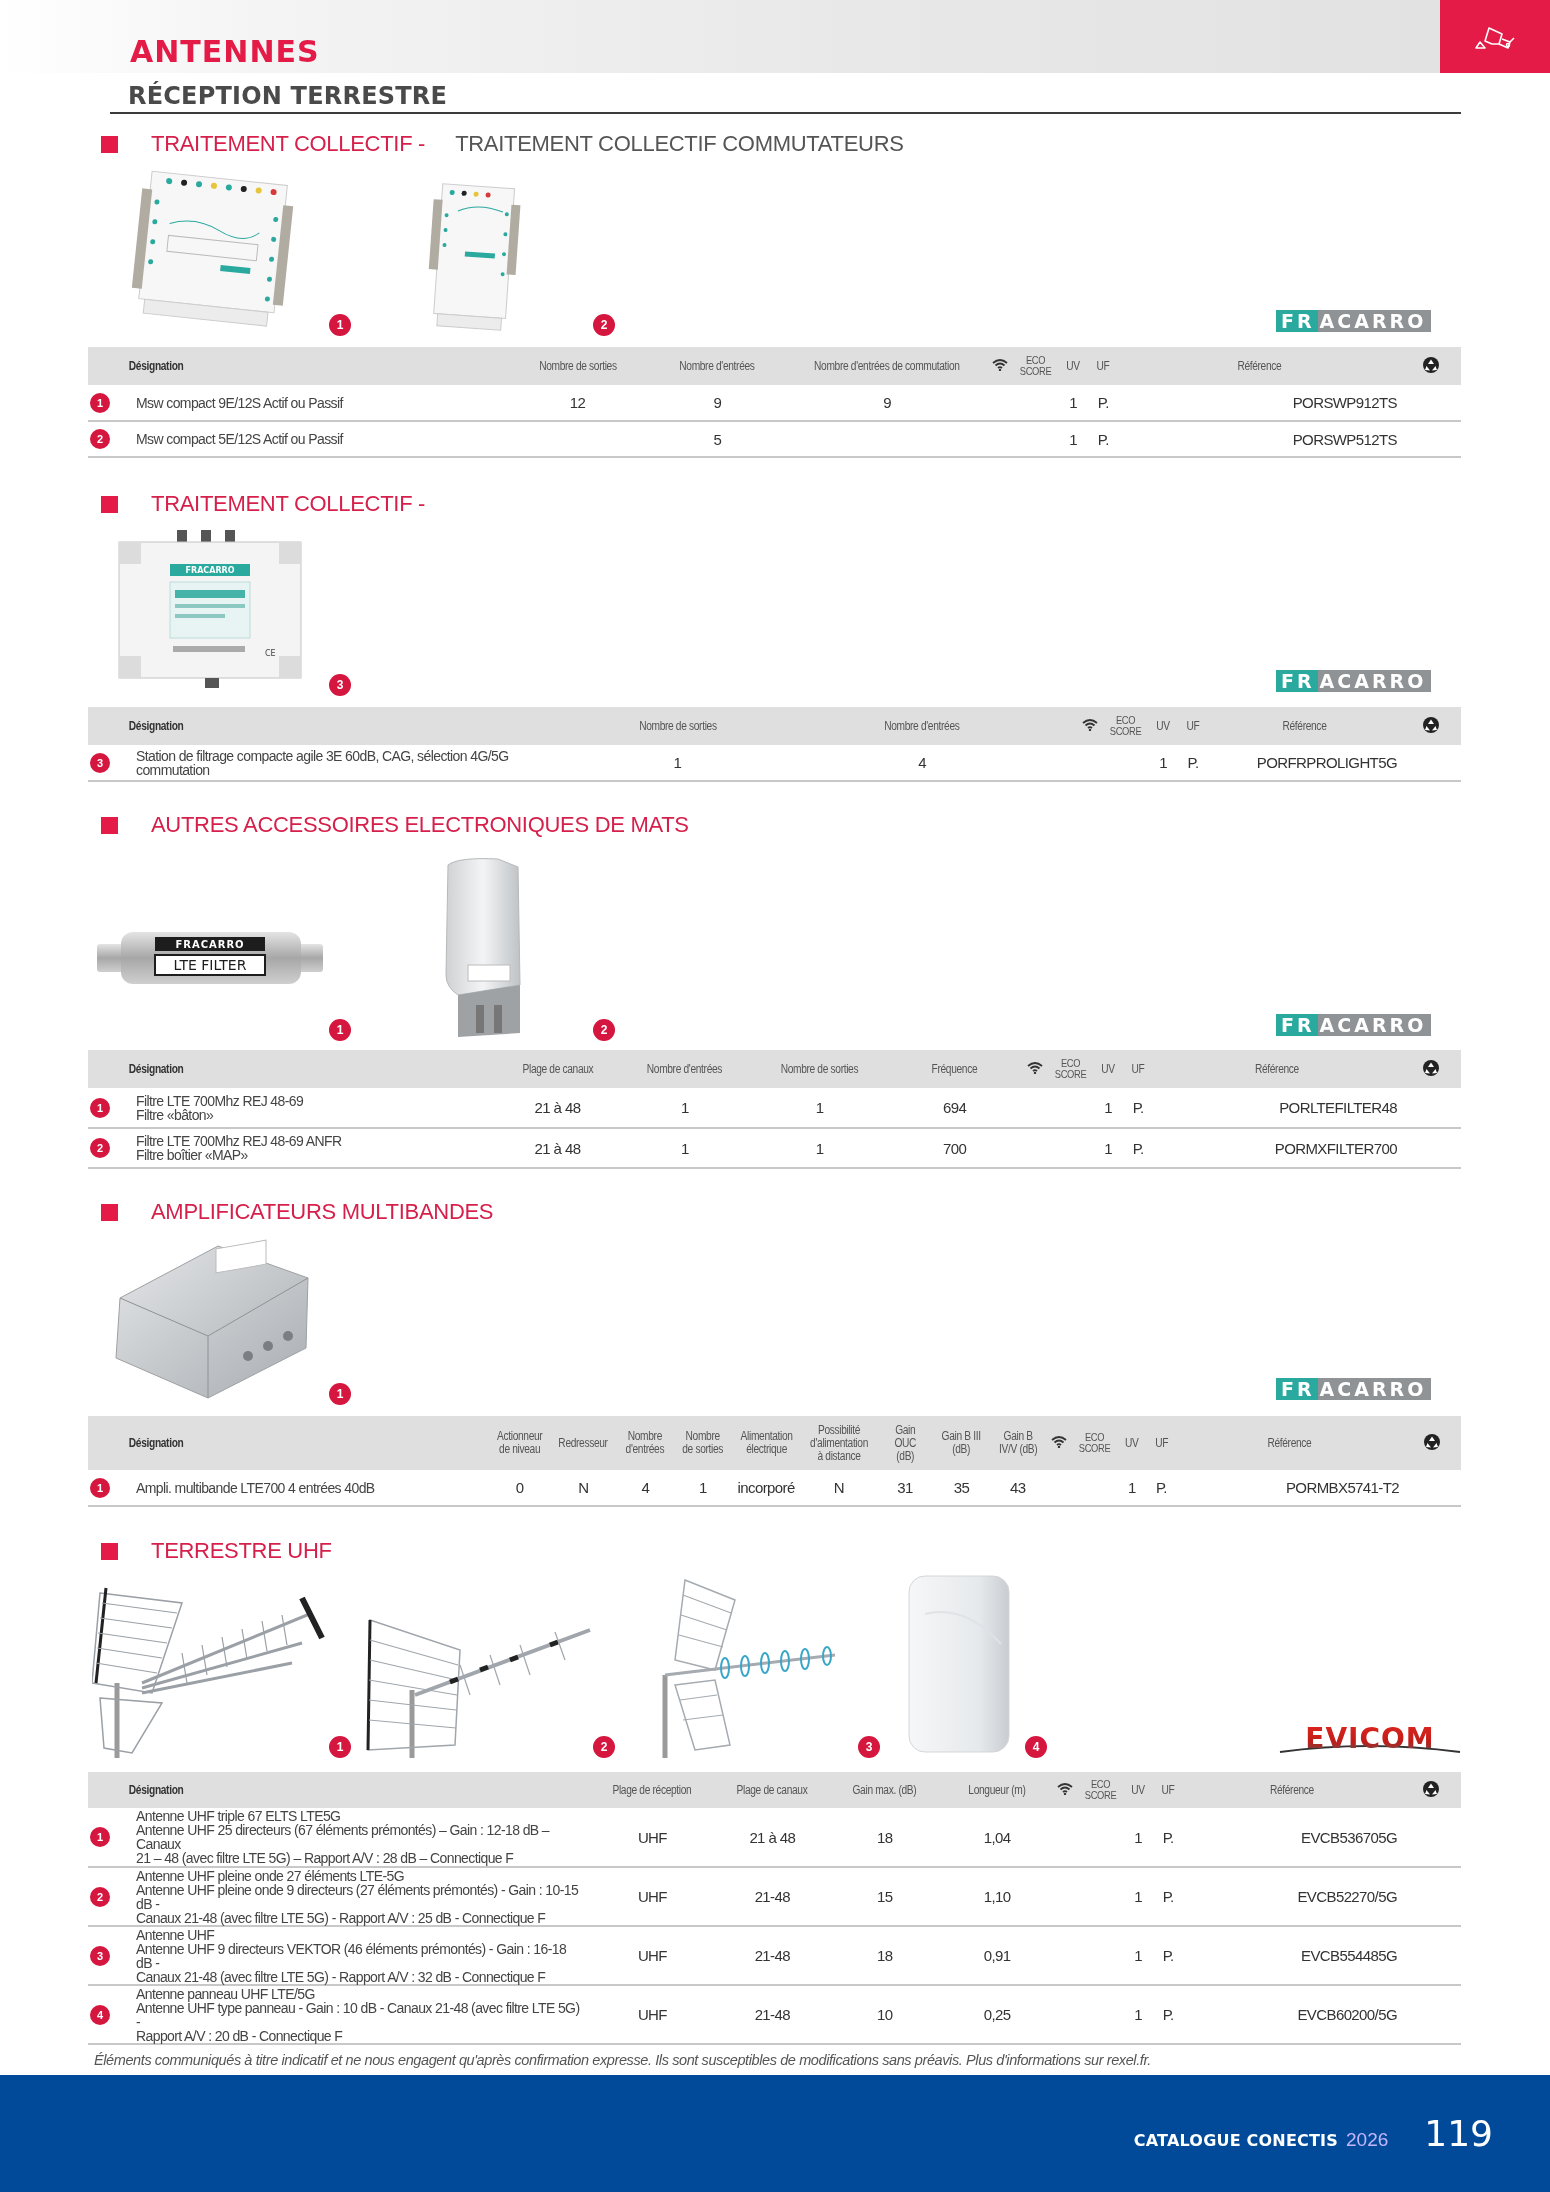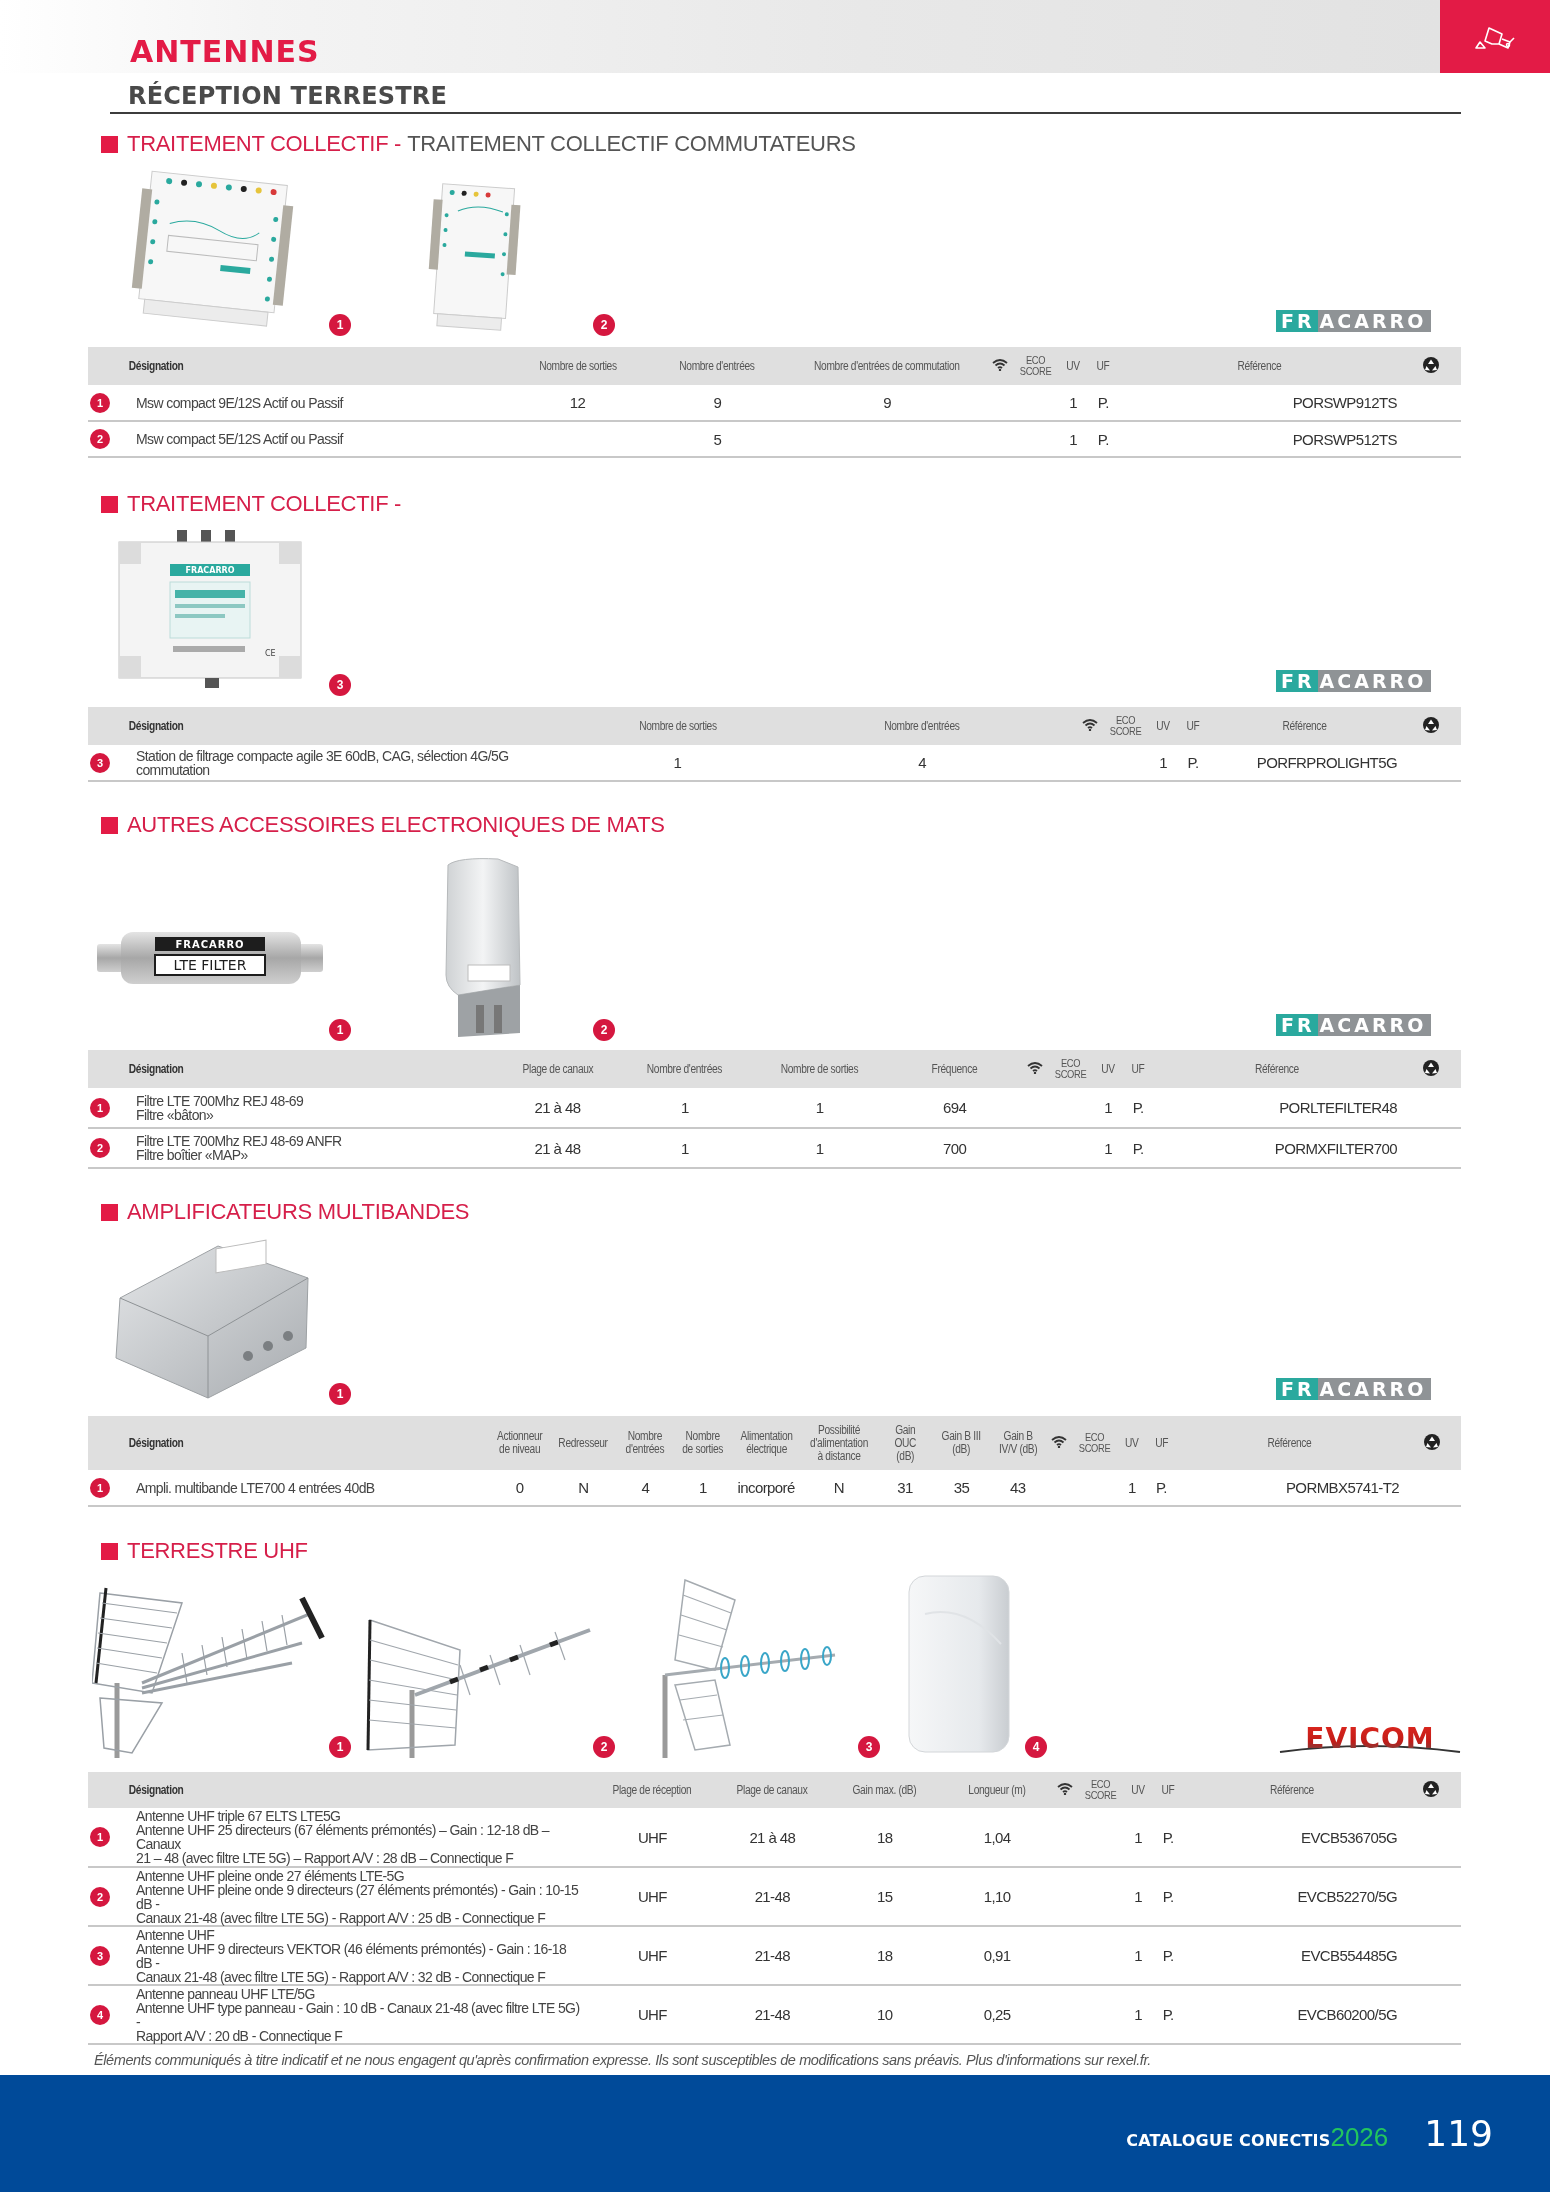--- a/index.html
+++ b/index.html
@@ -12,21 +12,21 @@
   .header-band { position: absolute; left: 0; top: 0; width: 1440px; height: 73px;
     background: linear-gradient(90deg, #ffffff 0%, #f4f4f4 18%, #e8e8e8 60%, #e2e2e2 100%); }
   .header-title { position: absolute; left: 130px; top: 34px; font-size: 30px; font-weight: 800;
     letter-spacing: 1px; color: #e31b46; font-family: "DejaVu Sans", sans-serif; }
   .corner-tab { position: absolute; left: 1440px; top: 0; width: 110px; height: 73px; background: #e31b46;
     display: flex; align-items: center; justify-content: center; }
   .subheader { position: absolute; left: 128px; top: 82px; font-size: 24px; font-weight: 800; color: #4a4a4a;
     font-family: "DejaVu Sans", sans-serif; letter-spacing: 0.2px; }
   .subheader-rule { position: absolute; left: 110px; top: 112px; width: 1351px; height: 2px; background: #3c3c3c; }
 
-  .section-title { position: absolute; left: 101px; display: flex; align-items: center; font-size: 22px; color: #d61f4a; letter-spacing: -0.3px; }
+  .section-title { position: absolute; left: 101px; display: flex; align-items: center; font-size: 22px; color: #d61f4a; letter-spacing: -0.3px; gap: 24px; }
   .section-title .sq { width: 17px; height: 17px; background: #e31b46; margin-right: 9px; }
   .section-title .sub { color: #555; margin-left: 6px; text-align: center; }
 
   .product-img { position: absolute; }
   .badge { position: absolute; width: 22px; height: 22px; border-radius: 50%; background: #d5173f; color: #fff;
     font-size: 12px; font-weight: 700; display: flex; align-items: center; justify-content: center; }
 
   .brand-logo { position: absolute; height: 22px; display: flex; font-family: "DejaVu Sans", sans-serif; font-weight: 700; font-size: 19px; letter-spacing: 3px; }
   .brand-logo .fr { background: #2aa99e; color: #fff; padding: 0 3px 0 5px; line-height: 22px; }
   .brand-logo .rest { background: #8f9396; color: #fff; padding: 0 5px 0 2px; line-height: 22px; }
@@ -41,21 +41,21 @@
   table.spec td.desig { text-align: left; padding-left: 48px; position: relative; font-size: 14px; line-height: 14px; color: #444; }
   table.spec td.desig .rowbadge { position: absolute; left: 2px; top: 50%; transform: translateY(-50%); width: 20px; height: 20px; border-radius: 50%; background: #d5173f; color: #fff; font-size: 11px; font-weight: 700; display: flex; align-items: center; justify-content: center; letter-spacing: 0; }
   table.spec td.ref { text-align: right; font-size: 15px; }
   table.spec td.ref.bold { font-weight: 400; }
   .ecohead { display: inline-block; font-size: 11px; line-height: 11px; }
 
   .disclaimer { position: absolute; left: 94px; top: 2052px; font-size: 14.5px; font-style: italic; color: #555; letter-spacing: -0.4px; }
   .footer { position: absolute; left: 0; top: 2075px; width: 1550px; height: 117px; background: #004a99; }
   .footer-text { position: absolute; right: 57px; top: 38px; display: flex; align-items: baseline; color: #fff; }
   .footer-text .cat { font-family: "DejaVu Sans", sans-serif; font-weight: 700; font-size: 16px; letter-spacing: 0.2px; }
-  .footer-text .year { font-size: 26px; color: #22c55e; }
+  .footer-text .year { font-size: 19px; margin-left: 8px; color: #c4b5fd; }
   .footer-text .page { font-size: 36px; font-weight: 400; margin-left: 36px; font-family: "DejaVu Sans", sans-serif; }
 </style>
 </head>
 <body>
 
 <div class="print-mark">
   <span style="background:#6fc3ee"></span>
     <span style="background:#f0c14d"></span>
     <span style="background:#1a1a1a"></span>
 </div>

